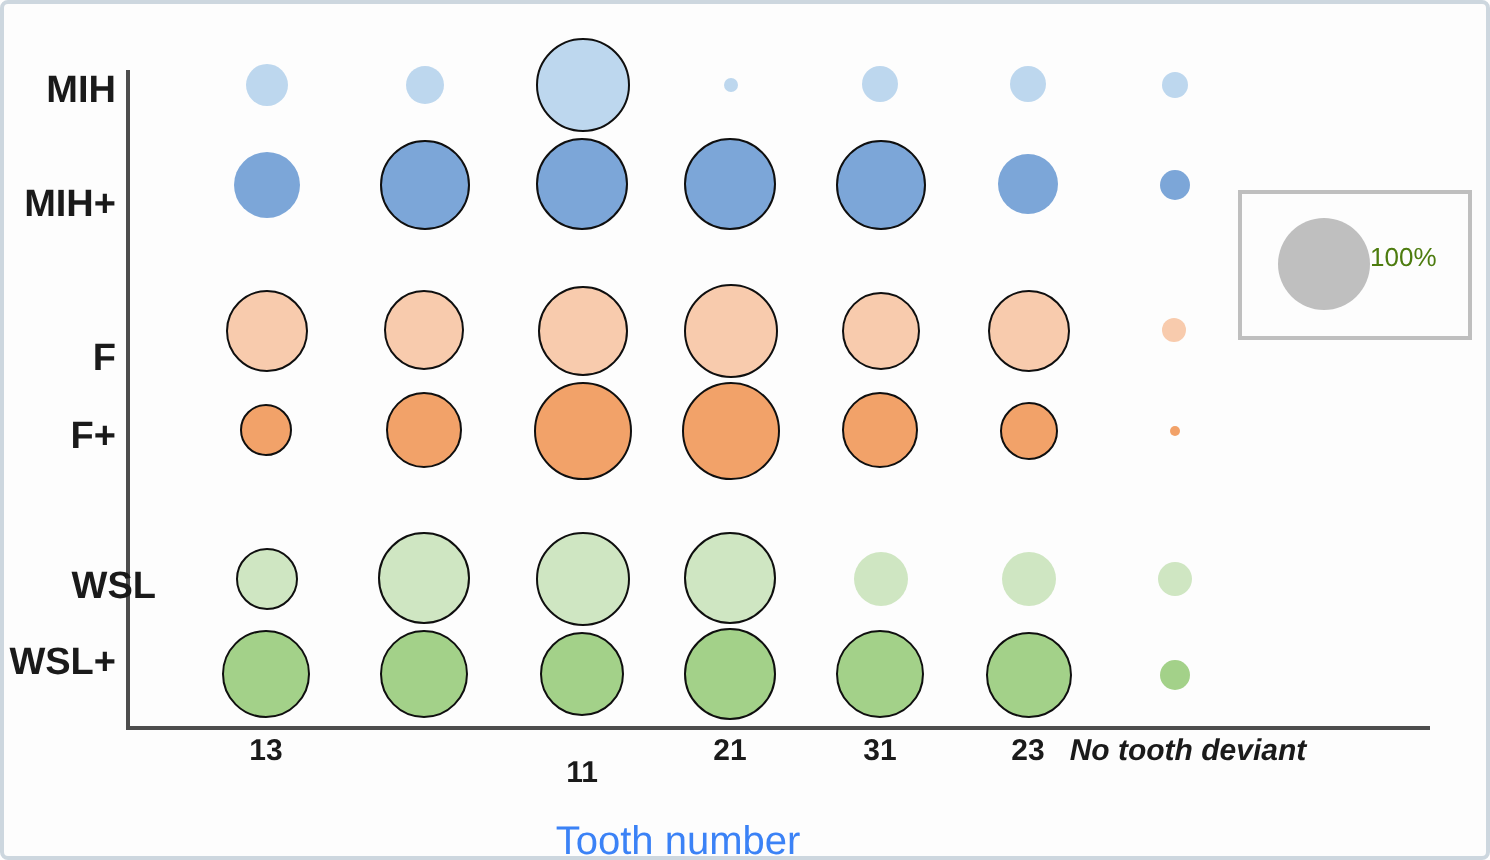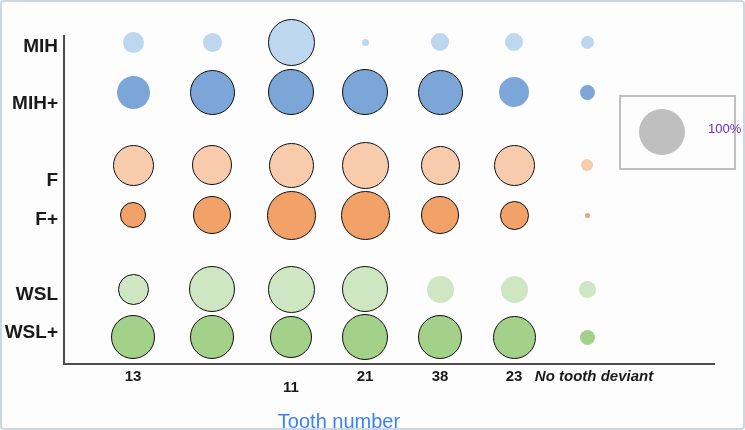--- a/index.html
+++ b/index.html
@@ -67,21 +67,21 @@
 </head>
 <body>
 
 <div class="frame">
   <div class="plot-area">
     <div class="axis-line y-axis"></div>
     <div class="axis-line x-axis"></div>
     <div class="x-axis-title">Tooth number</div>
     <div class="legend-box">
       <div class="legend-circle" style="height: 46px; width: 46px; left: 18px; top: 12px; background: rgb(191, 191, 191);"></div>
-      <div class="legend-label" style="color: #6d28d9; padding-left: 23px;">100%</div>
+      <div class="legend-label" style="color: #4d7c0f;">100%</div>
     </div>
   <div class="row-label" style="top: 35px;">MIH</div>
       <div class="bubble" style="height: 21px; width: 21px; left: 120.5px; top: 29.5px; background: rgb(189, 215, 238);"></div>
       <div class="bubble" style="height: 19px; width: 19px; left: 200.5px; top: 30.5px; background: rgb(189, 215, 238);"></div>
       <div class="bubble" style="height: 47px; width: 47px; left: 265.5px; top: 16.5px; background: rgb(189, 215, 238); border: 1.5px solid rgb(15, 15, 15);"></div>
       <div class="bubble" style="height: 7px; width: 7px; left: 359.5px; top: 36.5px; background: rgb(189, 215, 238);"></div>
       <div class="bubble" style="height: 18px; width: 18px; left: 429px; top: 31px; background: rgb(189, 215, 238);"></div>
       <div class="bubble" style="height: 18px; width: 18px; left: 503px; top: 31px; background: rgb(189, 215, 238);"></div>
       <div class="bubble" style="height: 13px; width: 13px; left: 578.5px; top: 33.5px; background: rgb(189, 215, 238);"></div>
       <div class="row-label" style="top: 92px;">MIH+</div>
@@ -101,36 +101,36 @@
       <div class="bubble" style="height: 41px; width: 41px; left: 491.5px; top: 142.5px; background: rgb(248, 203, 173); border: 1.5px solid rgb(15, 15, 15);"></div>
       <div class="bubble" style="height: 12px; width: 12px; left: 579px; top: 157px; background: rgb(248, 203, 173);"></div>
       <div class="row-label" style="top: 208px;">F+</div>
       <div class="bubble" style="height: 26px; width: 26px; left: 118px; top: 200px; background: rgb(242, 162, 105); border: 1.5px solid rgb(15, 15, 15);"></div>
       <div class="bubble" style="height: 38px; width: 38px; left: 191px; top: 194px; background: rgb(242, 162, 105); border: 1.5px solid rgb(15, 15, 15);"></div>
       <div class="bubble" style="height: 49px; width: 49px; left: 264.5px; top: 188.5px; background: rgb(242, 162, 105); border: 1.5px solid rgb(15, 15, 15);"></div>
       <div class="bubble" style="height: 49px; width: 49px; left: 338.5px; top: 188.5px; background: rgb(242, 162, 105); border: 1.5px solid rgb(15, 15, 15);"></div>
       <div class="bubble" style="height: 38px; width: 38px; left: 419px; top: 194px; background: rgb(242, 162, 105); border: 1.5px solid rgb(15, 15, 15);"></div>
       <div class="bubble" style="height: 29px; width: 29px; left: 497.5px; top: 198.5px; background: rgb(242, 162, 105); border: 1.5px solid rgb(15, 15, 15);"></div>
       <div class="bubble" style="height: 5px; width: 5px; left: 582.5px; top: 210.5px; background: rgb(242, 162, 105);"></div>
-      <div class="row-label" style="top: 283px;">WSL</div>
+      <div class="row-label" style="top: 283px; margin-left: 20px;">WSL</div>
       <div class="bubble" style="height: 31px; width: 31px; left: 115.5px; top: 271.5px; background: rgb(207, 230, 194); border: 1.5px solid rgb(15, 15, 15);"></div>
       <div class="bubble" style="height: 46px; width: 46px; left: 187px; top: 264px; background: rgb(207, 230, 194); border: 1.5px solid rgb(15, 15, 15);"></div>
       <div class="bubble" style="height: 47px; width: 47px; left: 265.5px; top: 263.5px; background: rgb(207, 230, 194); border: 1.5px solid rgb(15, 15, 15);"></div>
       <div class="bubble" style="height: 46px; width: 46px; left: 340px; top: 264px; background: rgb(207, 230, 194); border: 1.5px solid rgb(15, 15, 15);"></div>
       <div class="bubble" style="height: 27px; width: 27px; left: 424.5px; top: 273.5px; background: rgb(207, 230, 194);"></div>
       <div class="bubble" style="height: 27px; width: 27px; left: 498.5px; top: 273.5px; background: rgb(207, 230, 194);"></div>
       <div class="bubble" style="height: 17px; width: 17px; left: 576.5px; top: 278.5px; background: rgb(207, 230, 194);"></div>
       <div class="row-label" style="top: 321px;">WSL+</div>
       <div class="bubble" style="height: 44px; width: 44px; left: 109px; top: 313px; background: rgb(163, 209, 137); border: 1.5px solid rgb(15, 15, 15);"></div>
       <div class="bubble" style="height: 44px; width: 44px; left: 188px; top: 313px; background: rgb(163, 209, 137); border: 1.5px solid rgb(15, 15, 15);"></div>
       <div class="bubble" style="height: 42px; width: 42px; left: 268px; top: 314px; background: rgb(163, 209, 137); border: 1.5px solid rgb(15, 15, 15);"></div>
       <div class="bubble" style="height: 46px; width: 46px; left: 340px; top: 312px; background: rgb(163, 209, 137); border: 1.5px solid rgb(15, 15, 15);"></div>
       <div class="bubble" style="height: 44px; width: 44px; left: 416px; top: 313px; background: rgb(163, 209, 137); border: 1.5px solid rgb(15, 15, 15);"></div>
       <div class="bubble" style="height: 43px; width: 43px; left: 490.5px; top: 313.5px; background: rgb(163, 209, 137); border: 1.5px solid rgb(15, 15, 15);"></div>
       <div class="bubble" style="height: 15px; width: 15px; left: 577.5px; top: 327.5px; background: rgb(163, 209, 137);"></div>
       <div class="x-label" style="left: 91px; width: 80px; top: 365px;">13</div>
       <div class="x-label" style="left: 249px; width: 80px; top: 376px;">11</div>
       <div class="x-label" style="left: 323px; width: 80px; top: 365px;">21</div>
-      <div class="x-label" style="left: 398px; width: 80px; top: 365px;">38</div>
+      <div class="x-label" style="left: 398px; width: 80px; top: 365px;">31</div>
       <div class="x-label" style="left: 472px; width: 80px; top: 365px;">23</div>
       <div class="x-label italic" style="left: 522px; width: 140px; top: 365px;">No tooth deviant</div>
     </div>
 </div>
 
 </body></html>

